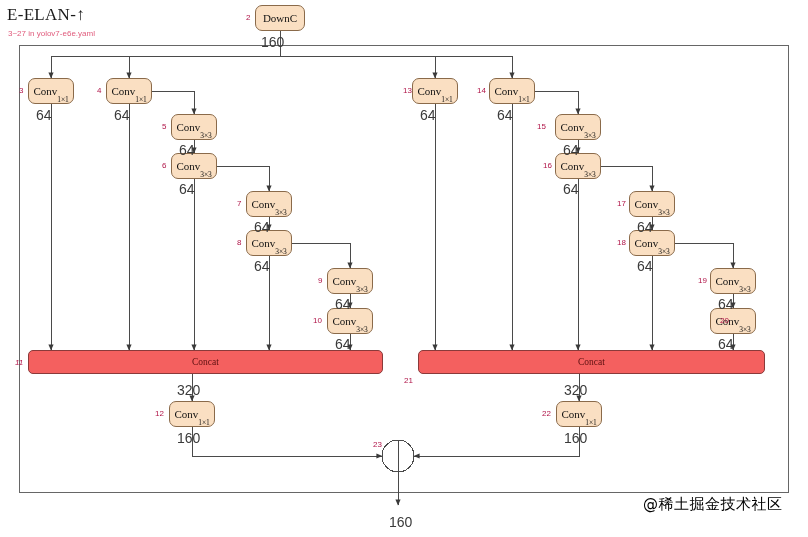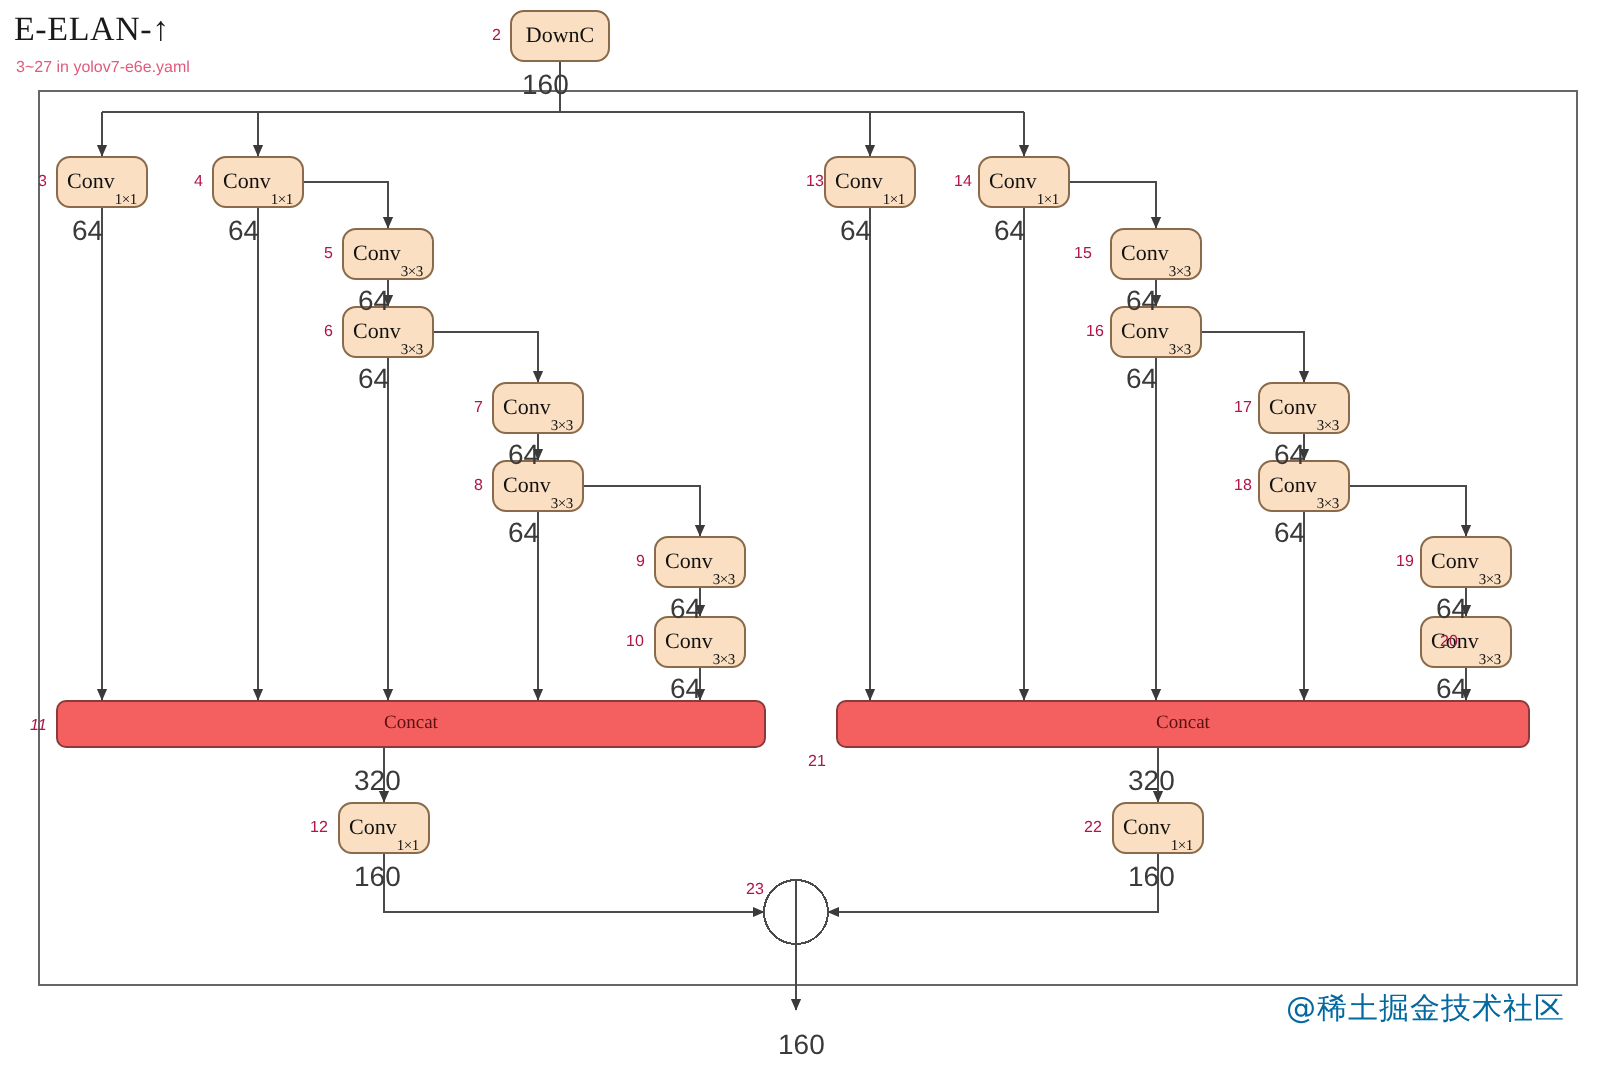--- a/index.html
+++ b/index.html
@@ -6,21 +6,21 @@
   body{width:808px;height:537px;position:relative;overflow:hidden;
        font-family:"Liberation Serif",serif;}
   #stage{position:absolute;left:0;top:0;width:752px;height:537px;}
   svg.layer{position:absolute;left:0;top:0;width:808px;height:537px;}
 
   .title{position:absolute;left:7px;top:5px;font-family:"Liberation Serif",serif;
          font-size:17px;color:#1a1a1a;letter-spacing:.3px;white-space:nowrap;}
   .subtitle{position:absolute;left:8px;top:29px;font-family:"Liberation Sans",sans-serif;
             font-size:8px;color:#e05b7c;white-space:nowrap;}
   .watermark{position:absolute;left:643px;top:495px;font-family:"DejaVu Sans",sans-serif;
-             font-size:15px;color:#0369a1;white-space:nowrap;letter-spacing:.5px;}
+             font-size:15px;color:#000000;white-space:nowrap;letter-spacing:.5px;}
 
   
   .node{position:absolute;box-sizing:border-box;border:1px solid #8a6a4a;
         border-radius:7px;background:#fadfc2;
         display:flex;align-items:center;justify-content:center;
         font-family:"Liberation Serif",serif;font-size:11px;color:#111;
         box-shadow:0 0 0 0 rgba(0,0,0,0);white-space:nowrap;}
   .node .sub{font-size:7.5px;vertical-align:sub;letter-spacing:-.2px;margin-top:16px;}
 
   

